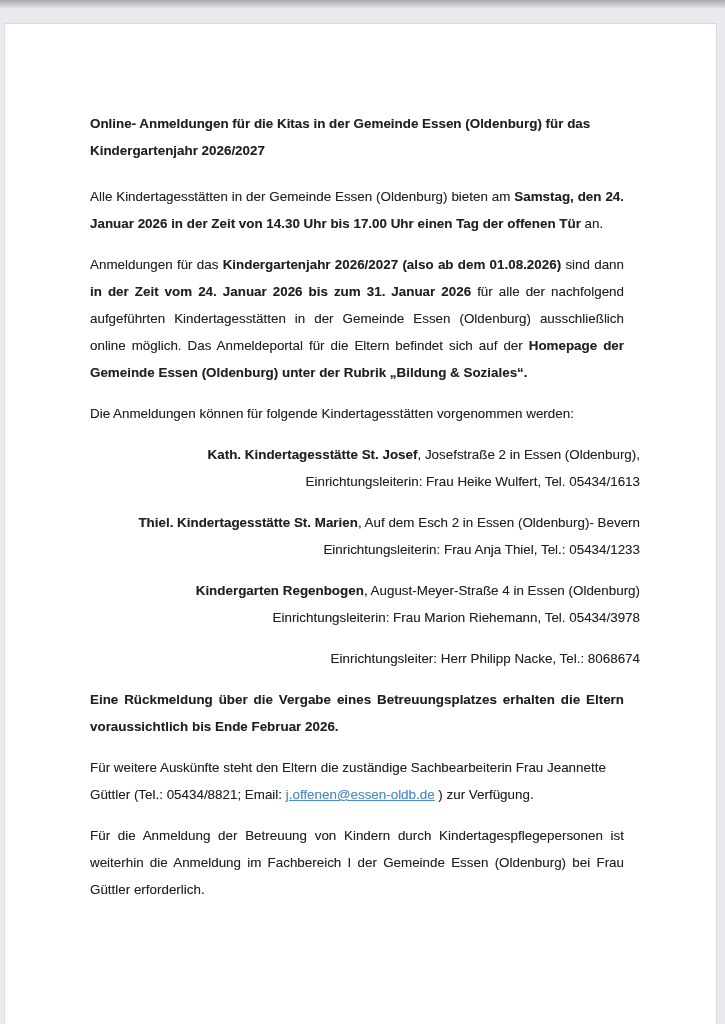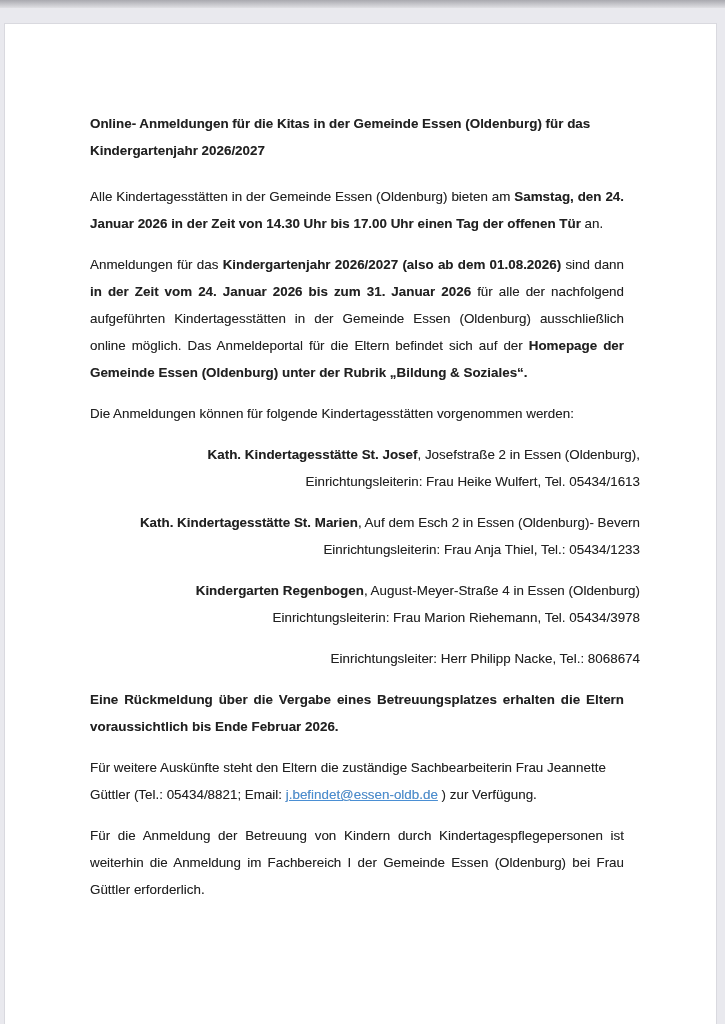--- a/index.html
+++ b/index.html
@@ -64,33 +64,33 @@
     <p class="j"><span>Anmeldungen für das </span><b>Kindergartenjahr 2026/2027 (also ab dem 01.08.2026)</b><span> sind dann </span><b>in der Zeit vom 24. Januar 2026 bis zum 31. Januar 2026</b><span> für alle der nachfolgend aufgeführten Kindertagesstätten in der Gemeinde Essen (Oldenburg) ausschließlich online möglich. Das Anmeldeportal für die Eltern befindet sich auf der </span><b>Homepage der Gemeinde Essen (Oldenburg) unter der Rubrik „Bildung &amp; Soziales“.</b></p>
 
     <p>Die Anmeldungen können für folgende Kindertagesstätten vorgenommen werden:</p>
 
     <div class="kita">
       <p class="j"><b>Kath. Kindertagesstätte St. Josef</b><span>, Josefstraße 2 in Essen (Oldenburg),</span><b></b></p>
       <p>Einrichtungsleiterin: Frau Heike Wulfert, Tel. 05434/1613</p>
     </div>
 
     <div class="kita">
-      <p class="j"><b>Kath. Kindertagesstätte St. Marien</b><span>, Auf dem Esch 2 in Essen (Oldenburg)- Bevern</span><b></b></p>
+      <p class="j"><b>Thiel. Kindertagesstätte St. Marien</b><span>, Auf dem Esch 2 in Essen (Oldenburg)- Bevern</span><b></b></p>
       <p>Einrichtungsleiterin: Frau Anja Thiel, Tel.: 05434/1233</p>
     </div>
 
     <div class="kita">
       <p class="j"><b>Kindergarten Regenbogen</b><span>, August-Meyer-Straße 4 in Essen (Oldenburg)</span><b></b></p>
       <p>Einrichtungsleiterin: Frau Marion Riehemann, Tel. 05434/3978</p>
     </div>
 
     <div class="kita">
       <p>Einrichtungsleiter: Herr Philipp Nacke, Tel.: 8068674</p>
     </div>
 
     <p class="j"><b>Eine Rückmeldung über die Vergabe eines Betreuungsplatzes erhalten die Eltern voraussichtlich bis Ende Februar 2026.</b></p>
 
-    <p><span>Für weitere Auskünfte steht den Eltern die zuständige Sachbearbeiterin Frau Jeannette Güttler (Tel.: 05434/8821; Email: </span><a class="email">j.befindet@essen-oldb.de</a><span> ) zur Verfügung.</span></p>
+    <p><span>Für weitere Auskünfte steht den Eltern die zuständige Sachbearbeiterin Frau Jeannette Güttler (Tel.: 05434/8821; Email: </span><a class="email">j.offenen@essen-oldb.de</a><span> ) zur Verfügung.</span></p>
 
     <p class="j">Für die Anmeldung der Betreuung von Kindern durch Kindertagespflegepersonen ist weiterhin die Anmeldung im Fachbereich I der Gemeinde Essen (Oldenburg) bei Frau Güttler erforderlich.</p>
 
   </div>
 </div>
 
 </body></html>

